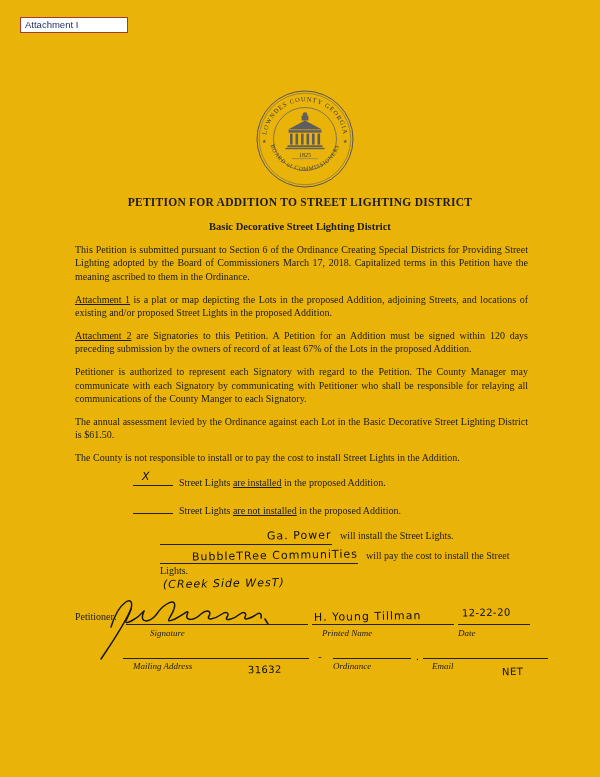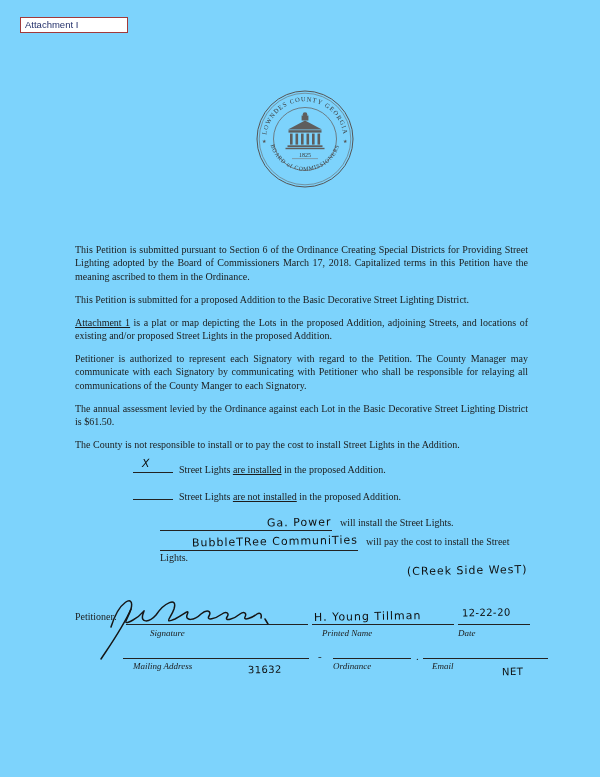--- a/index.html
+++ b/index.html
@@ -1,16 +1,16 @@
 <!DOCTYPE html>
 <html><head>
 <meta charset="utf-8">
 <style>
   html,body{margin:0;padding:0;background:#ffffff;}
-  .page{position:relative;width:600px;height:777px;background:#7dd3fc;overflow:hidden;
+  .page{position:relative;width:600px;height:777px;background:#eab308;overflow:hidden;
         font-family:"Liberation Serif",serif;color:#1c1c1c;}
   
   .tag{position:absolute;left:20px;top:17px;width:102px;height:14px;
        border:1.5px solid #a23a3a;background:#fff;
        font-family:"Liberation Sans",sans-serif;font-size:9.5px;line-height:14px;
        color:#24316b;padding-left:4px;}
   
   .seal{position:absolute;left:255px;top:89px;width:100px;height:100px;}
   
   .title{position:absolute;top:196px;left:0;width:100%;text-align:center;
@@ -27,21 +27,21 @@
          position:relative;vertical-align:baseline;margin-right:6px;}
   .mark-x{position:absolute;left:9px;top:-4px;font-family:"DejaVu Sans",sans-serif;
           font-style:italic;font-size:13px;color:#0e0e0e;}
   .fill-line{text-align:left;margin:2px 0 4px 0;padding-left:85px;}
   .fill-value{display:inline-block;min-width:172px;border-bottom:1px solid #222;
               text-align:right;padding-bottom:1px;margin-right:8px;}
   .fill-value.wide{min-width:198px;}
   .hw{font-family:"DejaVu Sans",sans-serif;font-size:11px;letter-spacing:1px;
       color:#0e0e0e;display:inline-block;transform:rotate(-1deg);}
   .hw.small{font-size:10px;letter-spacing:.4px;}
-  .fill-note{padding-left:88px;text-align:right;margin:-4px 0 10px 0;}
+  .fill-note{padding-left:88px;text-align:left;margin:-4px 0 10px 0;font-style:italic;}
   
   .abs{position:absolute;}
   .line{border-top:1px solid #222;height:0;}
   .lbl{font-style:italic;font-size:9px;color:#1c1c1c;}
   .pet-label{font-size:10px;}
   .sigsvg{position:absolute;left:93px;top:583px;width:235px;height:90px;pointer-events:none;}
   .punct{font-size:11px;}
 </style>
 </head>
 <body>
@@ -77,25 +77,27 @@
       <rect x="51.5" y="44.6" width="2.6" height="11"></rect>
       <rect x="57" y="44.6" width="2.6" height="11"></rect>
       <rect x="62.5" y="44.6" width="2.6" height="11"></rect>
       <rect x="32.5" y="56.3" width="35" height="1.8"></rect>
       <rect x="30.5" y="58.8" width="39" height="1.4"></rect>
     </g>
     <text x="50" y="67.5" text-anchor="middle" font-size="6" font-family="Liberation Serif, serif" fill="#3a3a3a">1825</text>
     <path d="M 37,69.6 L 63,69.6" stroke="#777" stroke-width="0.6" fill="none"></path>
   </svg>
 
+  <div class="title">PETITION FOR ADDITION TO STREET LIGHTING DISTRICT</div>
+  <div class="subtitle">Basic Decorative Street Lighting District</div>
 
   <div class="content">
     <p>This Petition is submitted pursuant to Section 6 of the Ordinance Creating Special Districts for Providing Street Lighting adopted by the Board of Commissioners March 17, 2018. Capitalized terms in this Petition have the meaning ascribed to them in the Ordinance.</p>
-    <p>This Petition is submitted for a proposed Addition to the Basic Decorative Street Lighting District.</p>
     <p><span class="u">Attachment 1</span><span> is a plat or map depicting the Lots in the proposed Addition, adjoining Streets, and locations of existing and/or proposed Street Lights in the proposed Addition.</span></p>
+    <p><span class="u">Attachment 2</span><span> are Signatories to this Petition. A Petition for an Addition must be signed within 120 days preceding submission by the owners of record of at least 67% of the Lots in the proposed Addition.</span></p>
     <p>Petitioner is authorized to represent each Signatory with regard to the Petition. The County Manager may communicate with each Signatory by communicating with Petitioner who shall be responsible for relaying all communications of the County Manger to each Signatory.</p>
     <p>The annual assessment levied by the Ordinance against each Lot in the Basic Decorative Street Lighting District is $61.50.</p>
     <p>The County is not responsible to install or to pay the cost to install Street Lights in the Addition.</p>
 
     <div class="opt-line">
       <span class="blank"><span class="mark-x hw">X</span></span><span>Street Lights </span><span class="u">are installed</span><span> in the proposed Addition.</span>
     </div>
     <div class="opt-line">
       <span class="blank"></span><span>Street Lights </span><span class="u">are not installed</span><span> in the proposed Addition.</span>
     </div>

